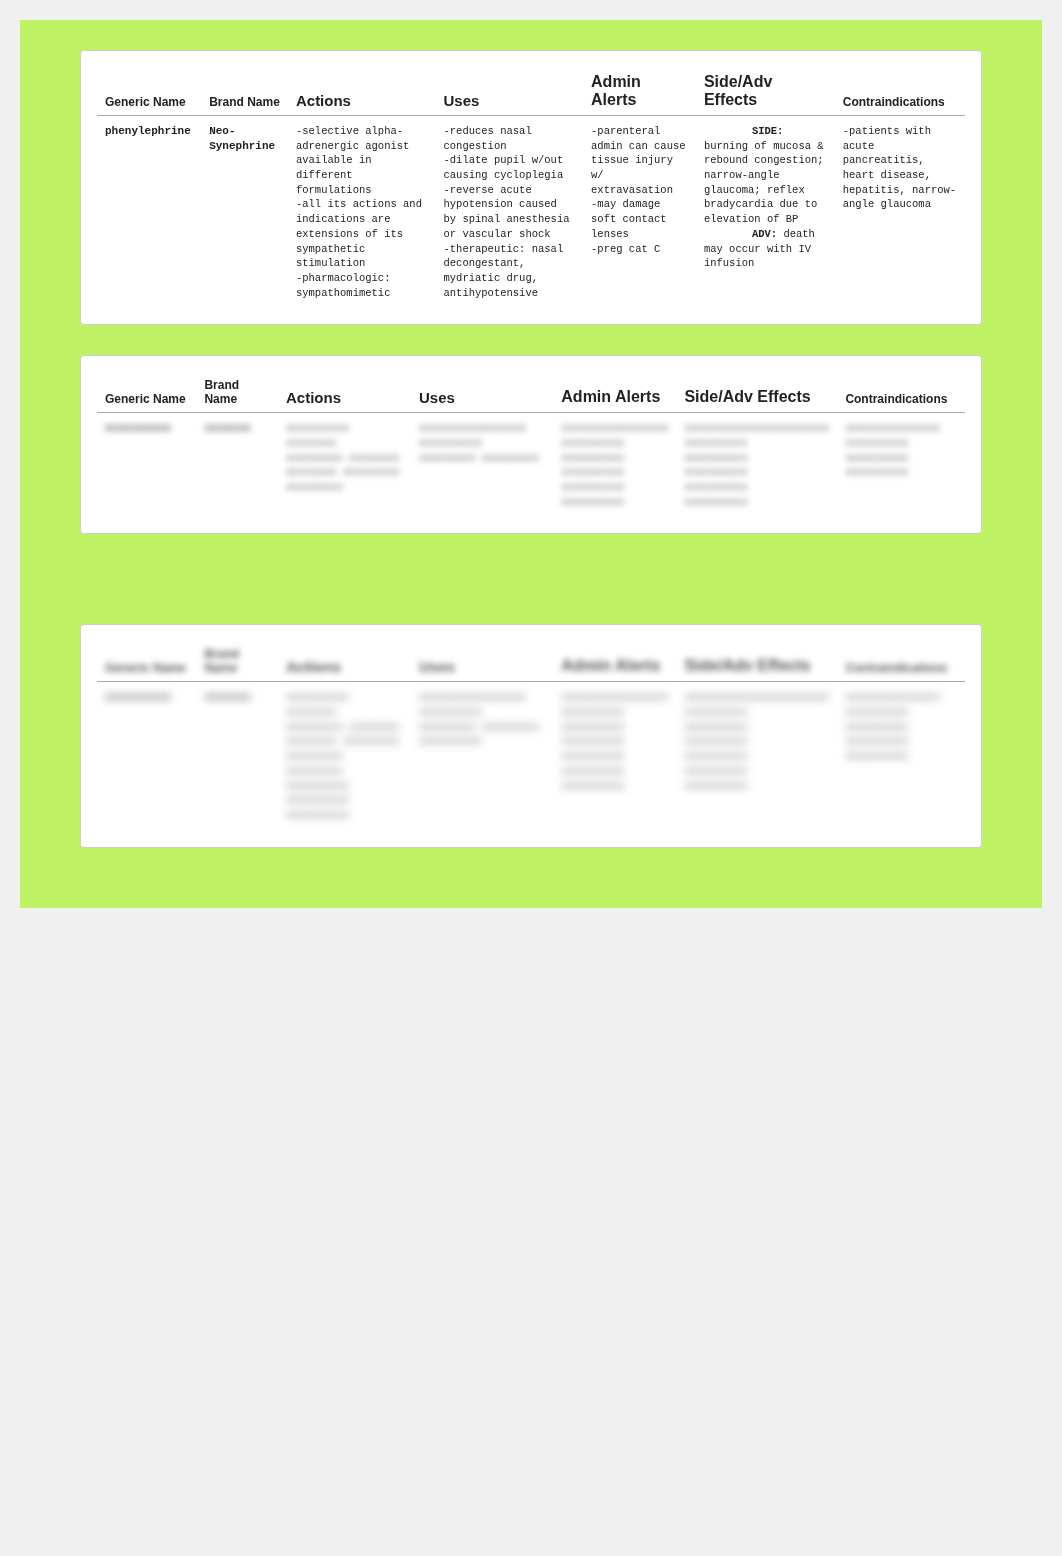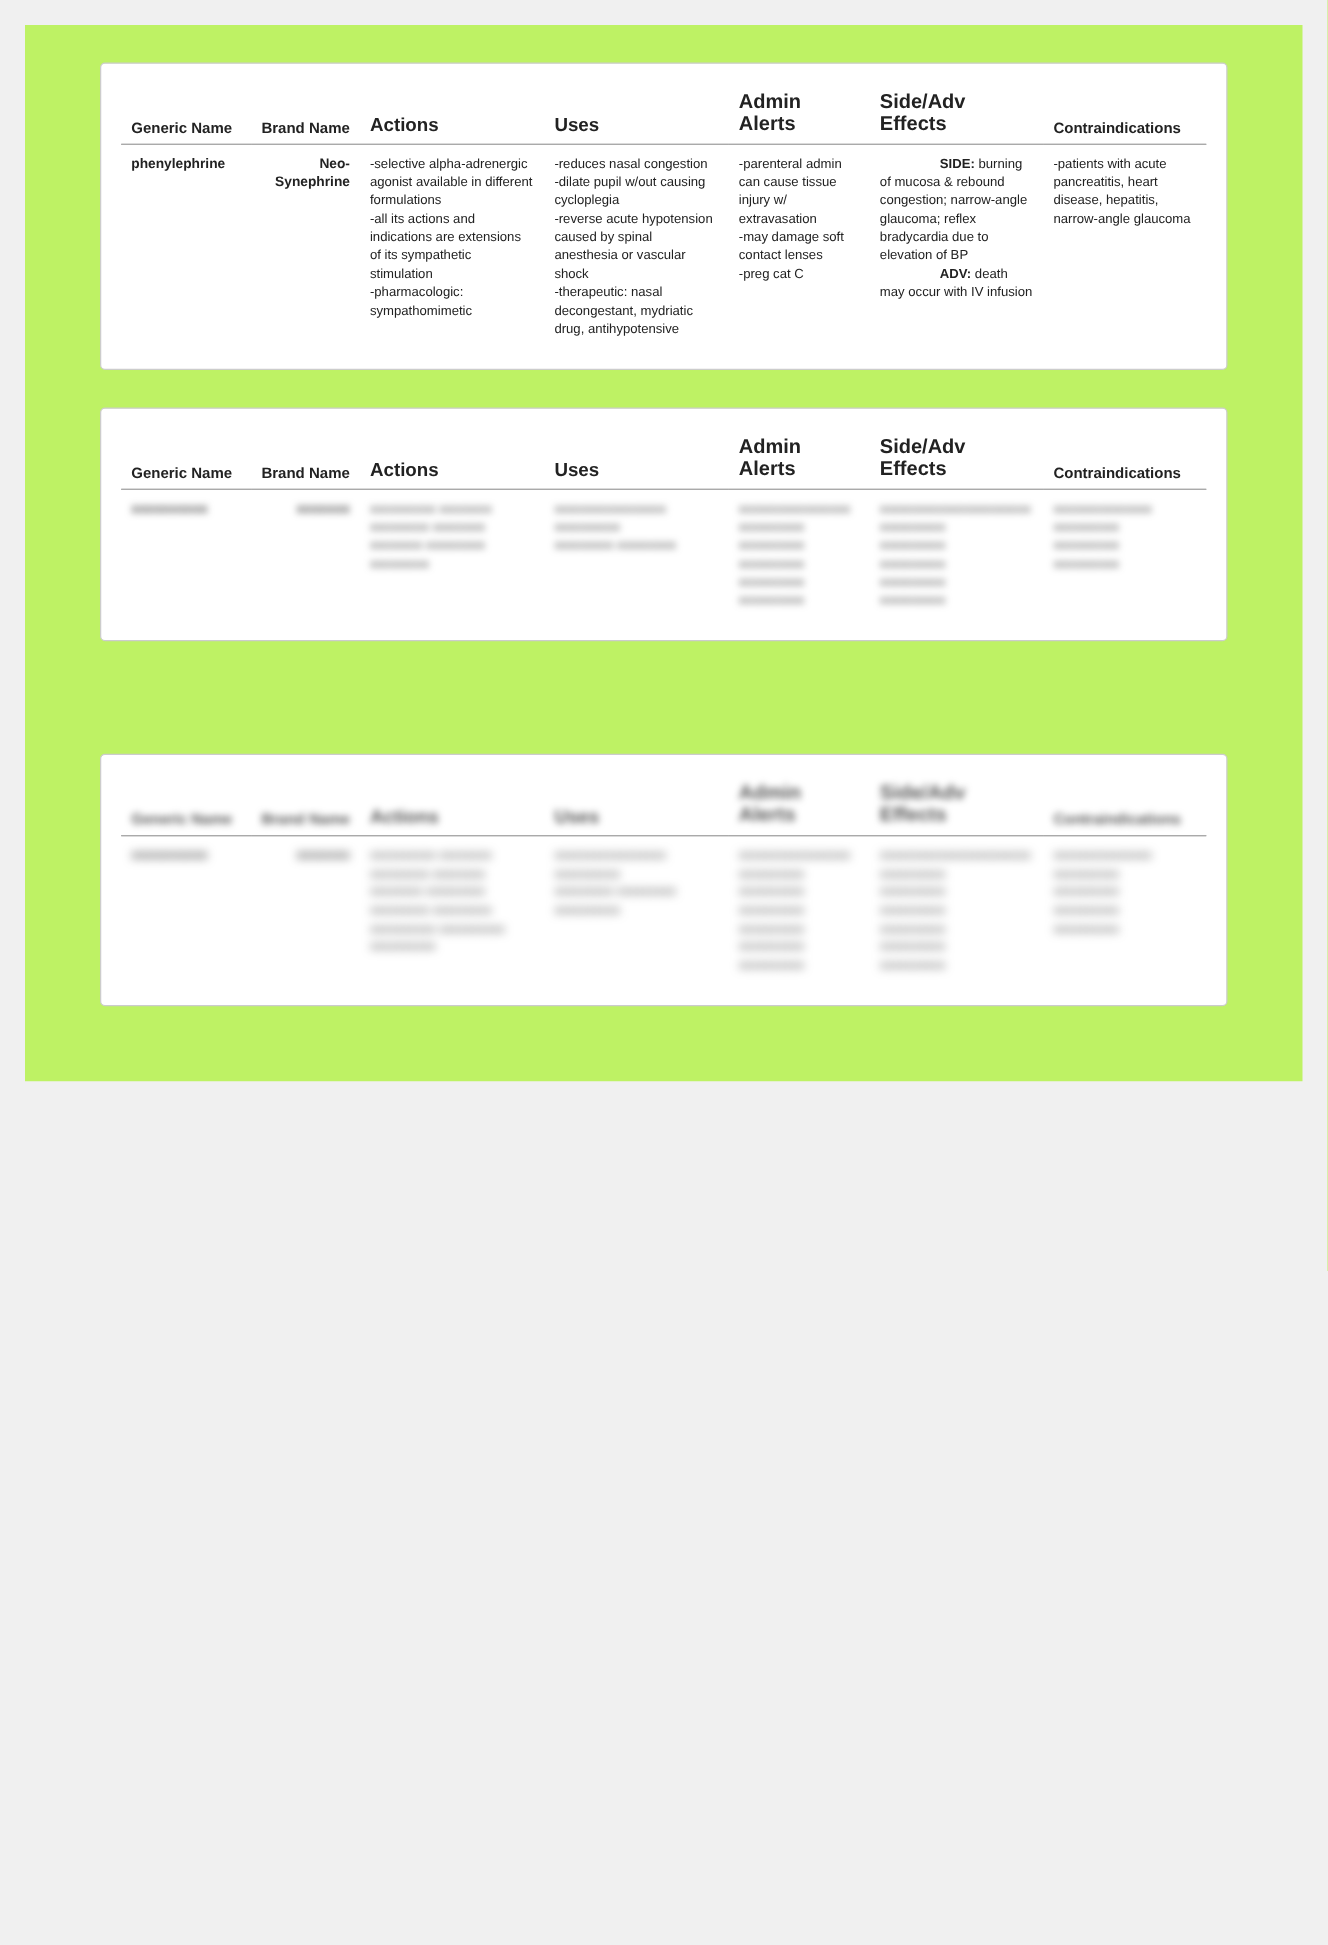--- a/index.html
+++ b/index.html
@@ -58,40 +58,40 @@
     }
 
     td.generic-name {
       font-weight: bold;
       font-size: 11px;
     }
 
     td.brand-name {
       font-weight: bold;
       font-size: 11px;
-      text-align: right;
     }
 
     .bold-label {
       font-weight: bold;
       padding-left: 48px;
     }
 
     .blurred {
       filter: blur(3px);
       color: #555;
     }
 
     .blurred-heavy {
       filter: blur(4px);
       color: #555;
     }
 
     tr td {
       border-bottom: none;
+      font-family: Liberation Mono, monospace;
     }
 
     .card-header-row th {
       border-bottom: 1px solid #aaa;
     }
 
     .col-generic { width: 12%; }
     .col-brand { width: 10%; }
     .col-actions { width: 17%; }
     .col-uses { width: 17%; }

